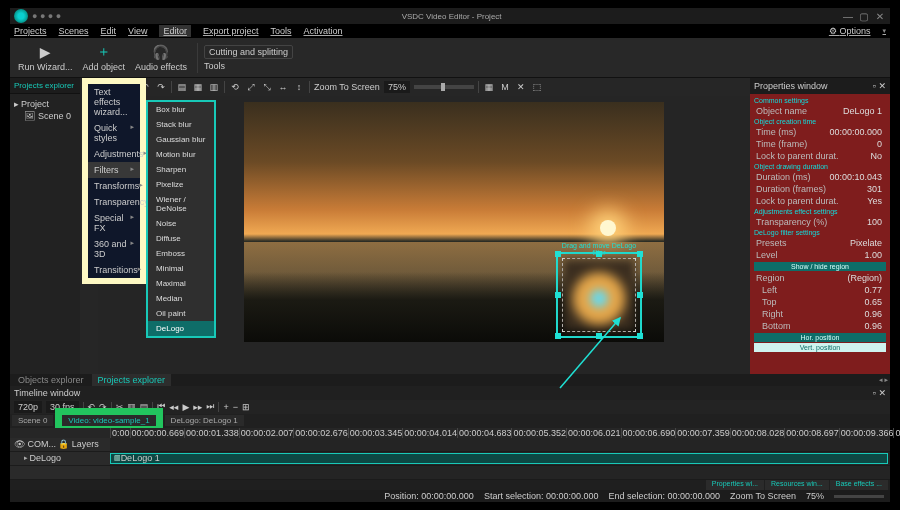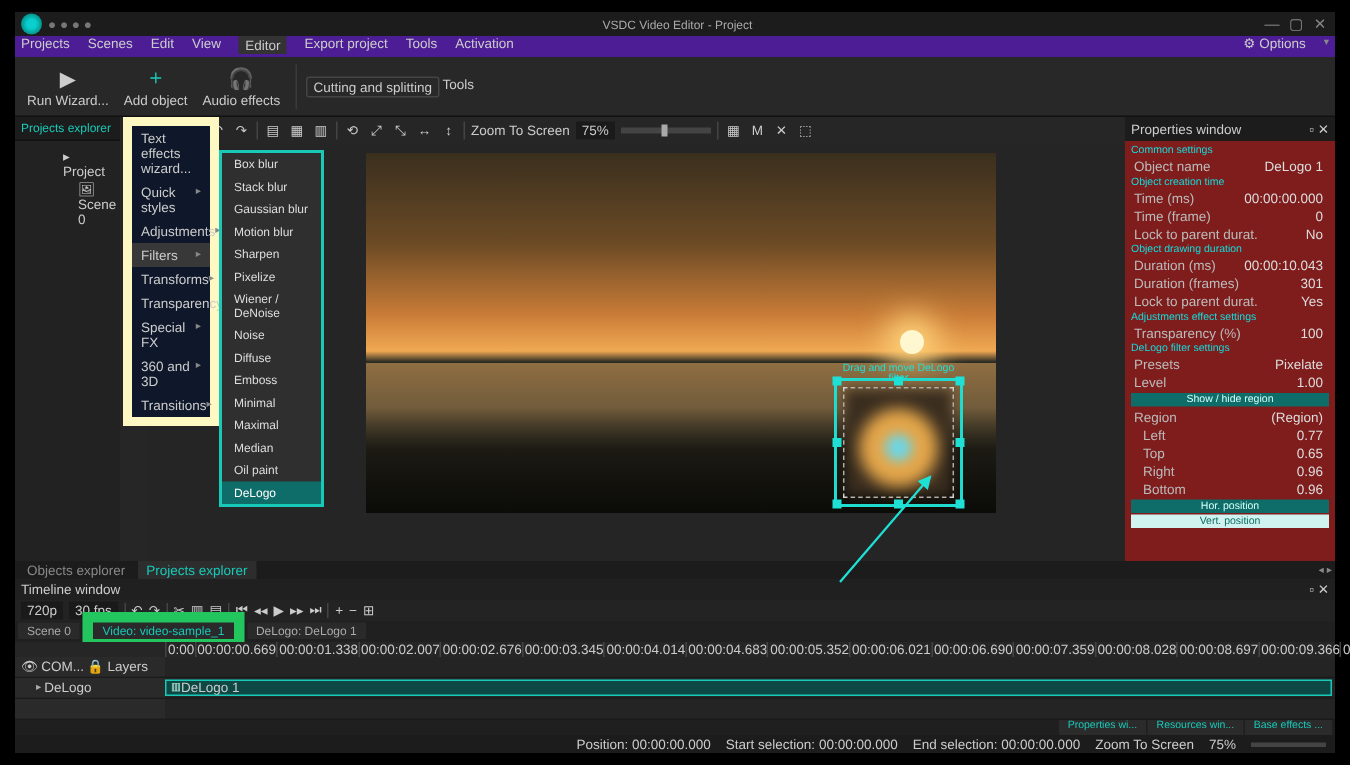--- a/index.html
+++ b/index.html
@@ -2,33 +2,33 @@
 <html><head>
 <meta charset="utf-8">
 <style>
 * { margin:0; padding:0; box-sizing:border-box; font-family:"Segoe UI",Arial,sans-serif; font-size:9px; color:#ccc; user-select:none; }
 html,body { width:900px; height:510px; background:#000; overflow:hidden; }
 .app { position:absolute; left:10px; top:8px; width:880px; height:494px; background:#2a2a2a; display:flex; flex-direction:column; }
 .titlebar { height:16px; background:#1c1c1c; display:flex; align-items:center; padding:0 4px; gap:4px; }
 .titlebar .logo { width:14px; height:14px; border-radius:50%; background:radial-gradient(circle,#0acfcf 30%,#065 100%); }
 .titlebar .title { flex:1; text-align:center; font-size:8px; color:#aaa; }
 .titlebar .winbtn { width:12px; text-align:center; color:#888; font-size:10px; }
-.menubar { height:14px; background:#4c1d95; display:flex; align-items:flex-start; padding:0 4px; gap:12px; font-size:8px; color:#aaa; }
+.menubar { height:14px; background:#000000; display:flex; align-items:center; padding:0 4px; gap:12px; font-size:8px; color:#aaa;text-decoration:underline; }
 .menubar .item.active { background:#333; padding:1px 4px; }
 .menubar .spacer { flex:1; }
 .ribbon { height:40px; background:#282828; display:flex; align-items:center; padding:2px 4px; gap:2px; border-bottom:1px solid #111; }
 .ribbon .rb { display:flex; flex-direction:column; align-items:center; gap:1px; padding:2px 4px; font-size:7px; color:#999; }
 .ribbon .rb .ic { width:18px; height:18px; display:flex; align-items:center; justify-content:center; font-size:14px; }
 .plus { color:#18c9b8; }
 .sqr { width:14px; height:14px; border:2px solid #888; }
 .hp { color:#aaa; }
 .workrow { flex:1; display:flex; min-height:0; position:relative; }
 .leftcol { width:70px; background:#222; display:flex; flex-direction:column; }
 .leftcol .hdr { font-size:8px; color:#18c9b8; padding:3px 4px; background:#1c1c1c; border-bottom:1px solid #111; }
-.leftcol .tree { padding:4px; font-size:8px; color:#bbb;margin-left:28px; }
+.leftcol .tree { padding:4px; font-size:8px; color:#bbb; }
 .leftcol .tree .row { padding:1px 0; }
 .iconstrip { width:18px; background:#262626; display:flex; flex-direction:column; align-items:center; padding-top:4px; gap:6px; color:#777; font-size:10px; }
 .centerviewwrap { flex:1; display:flex; flex-direction:column; background:#252525; }
 .toolstrip { height:18px; display:flex; align-items:center; gap:4px; padding:0 4px; background:#262626; color:#888; font-size:9px; }
 .toolstrip .sep { width:1px; height:12px; background:#444; }
 .toolstrip .tsic { width:12px;text-align:center; }
 .canvas { flex:1; display:flex; align-items:flex-start; justify-content:center; padding:6px 0 6px 60px; position:relative; }
 .video { width:420px; height:240px; position:relative; overflow:hidden; }
 .sky { position:absolute; inset:0; background:linear-gradient(to bottom,#3a2f1e 0%,#6b4a25 25%,#c97c37 45%,#f0a953 55%,#2c2d25 58%,#1a1a16 100%); }
 .sun { position:absolute; right:48px; top:118px; width:16px; height:16px; border-radius:50%; background:#fff7d0; box-shadow:0 0 20px 10px #ffd27a; }
@@ -116,21 +116,21 @@
       </div>
     <div class="rb">
         <span class="ic plus">＋</span>
         <span>Add object</span>
       </div>
     <div class="rb">
         <span class="ic hp">🎧</span>
         <span>Audio effects</span>
       </div>
     <div style="width:1px;height:30px;background:#3a3a3a;margin:0 4px"></div>
-    <div style="font-size:7px;color:#888;display:flex;flex-direction:row;gap:2px">
+    <div style="font-size:7px;color:#888;display:flex;flex-direction:column;gap:2px">
       <span style="border:1px solid #444;padding:1px 4px;border-radius:2px">Cutting and splitting</span>
       <span>Tools</span>
     </div>
   </div>
 
   <div class="workrow">
     <div class="leftcol">
       <div class="hdr">Projects explorer</div>
       <div class="tree">
         <div class="row">▸ <span>Project</span></div>

